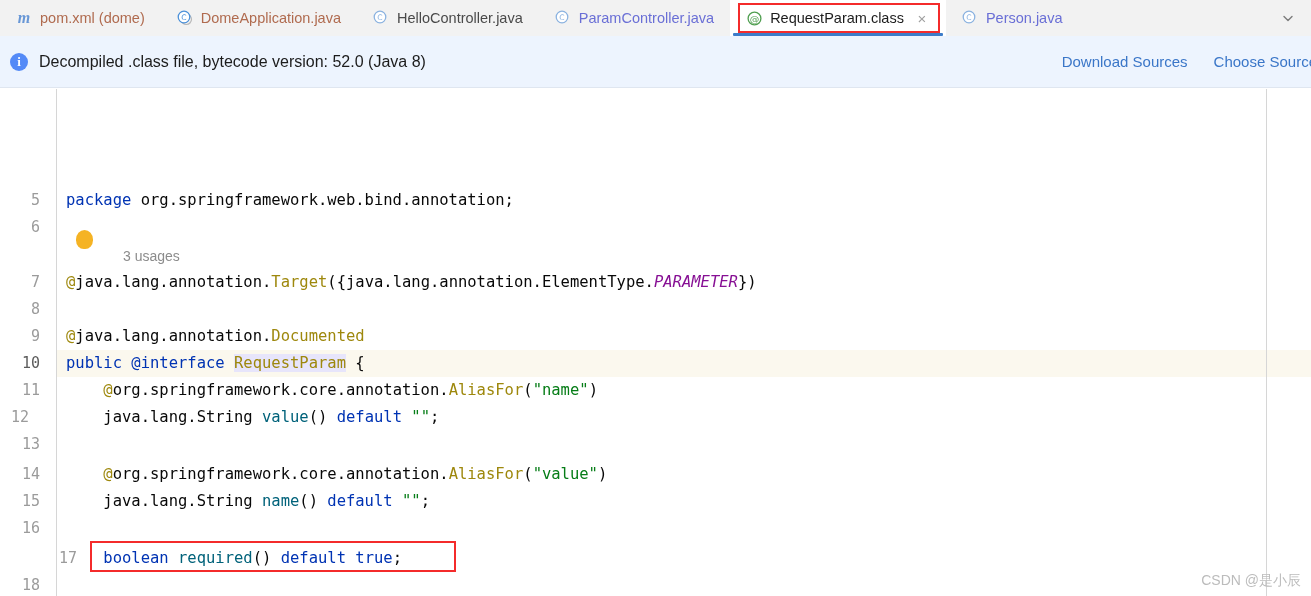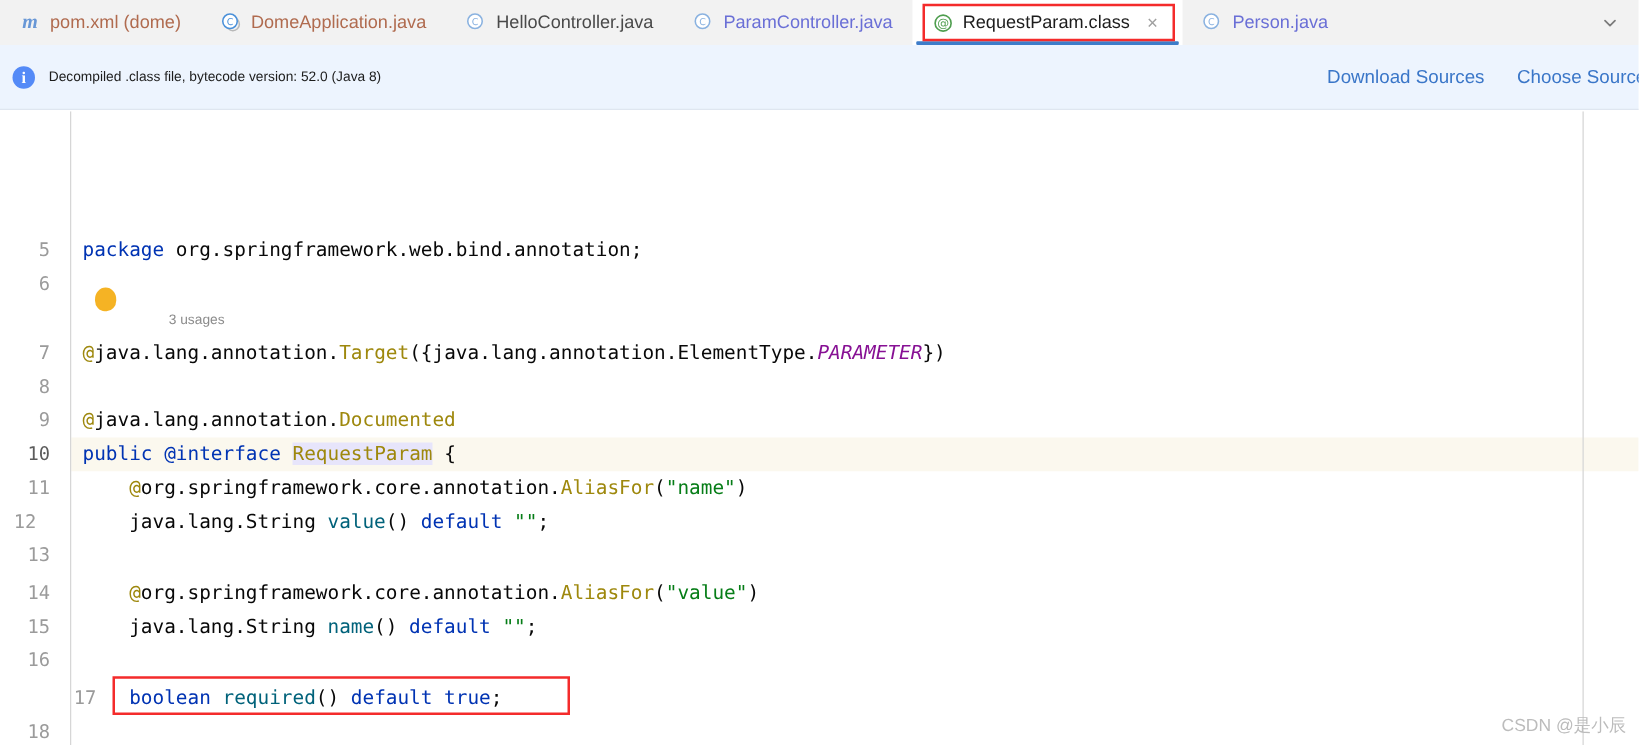--- a/index.html
+++ b/index.html
@@ -116,21 +116,21 @@
     background: #548af7;
     color: #ffffff;
     font-size: 13px;
     font-weight: bold;
     font-family: "Liberation Serif", serif;
     display: flex; align-items: center; justify-content: center;
     flex: 0 0 18px;
   }
   #notif-text {
     margin-left: 11px;
-    font-size: 11px;
+    font-size: 16px;
     color: #1c1c1c;
     white-space: nowrap;
   }
   #notif-links {
     margin-left: auto;
     display: flex;
     align-items: center;
     gap: 26px;
     padding-right: 0;
     white-space: nowrap;
@@ -195,23 +195,22 @@
     font-family: "DejaVu Sans Mono", monospace;
     font-size: 15px;
   }
   .lineno.current { color: #5c5c5c; }
   .inlay {
     position: absolute;
     height: 24px;
     line-height: 24px;
     color: #8c8c8c;
     font-family: "Liberation Sans", sans-serif;
-    font-size: 11px;
+    font-size: 14px;
     white-space: pre;
-    margin-left: 12px;
   }
 
   
   .kw   { color: #0033b3; }          
   .anno { color: #9e880d; }          
   .str  { color: #067d17; }          
   .meth { color: #00627a; }          
   .cst  { color: #871094; font-style: italic; } 
   .plain{ color: #080808; }
   .ident-hl { background: #e7e5fb; }  

